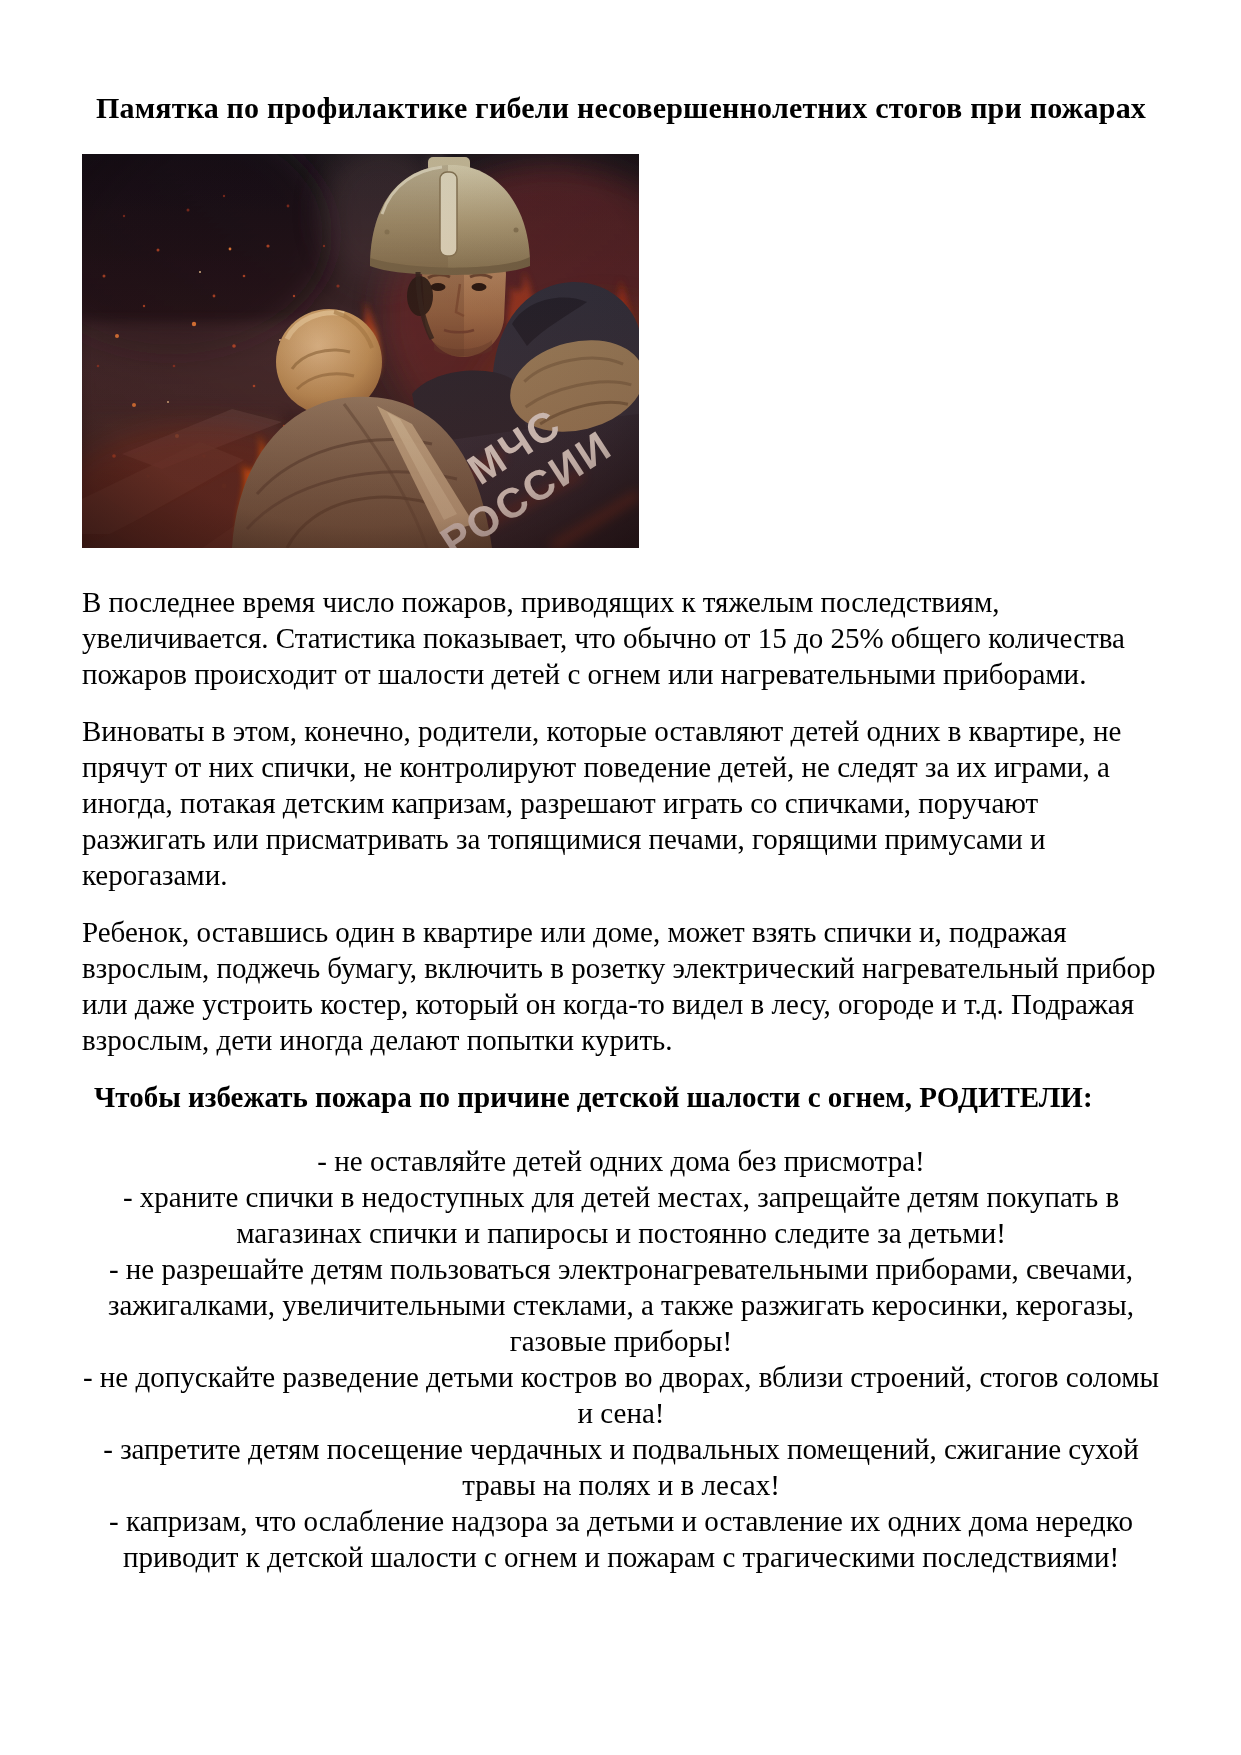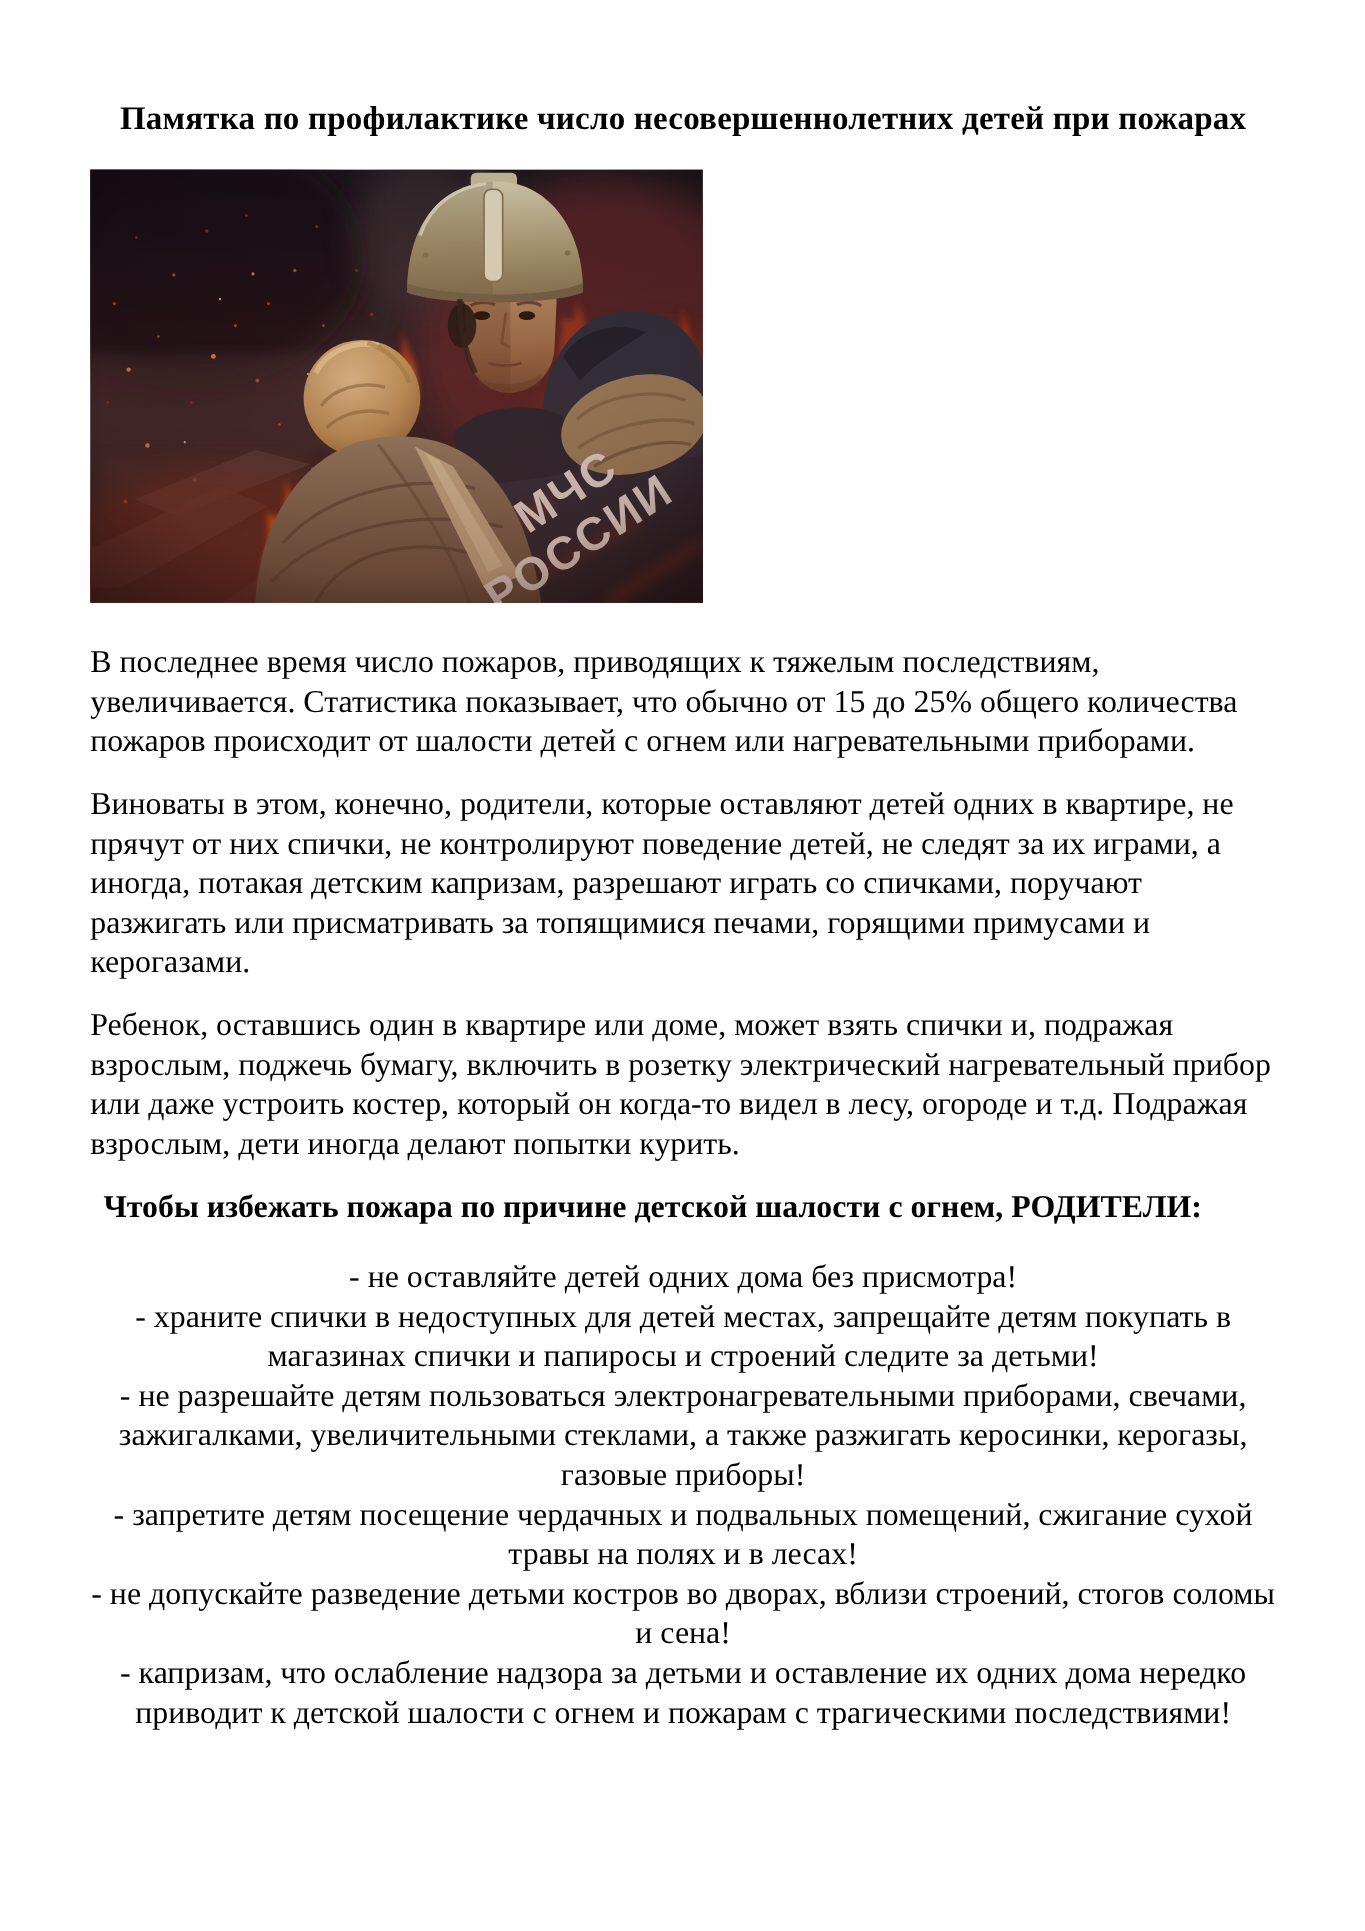--- a/index.html
+++ b/index.html
@@ -29,21 +29,21 @@
   p.lead{font-weight:normal;margin-top:36px;}
   p.advice-heading{font-weight:bold;margin-top:21px;margin-left:12px;}
   .advice-list{margin-top:28px;}
   .advice-list p{margin:0;text-align:center;}
 </style>
 </head>
 <body>
 
 <div class="page">
 
-  <h1 class="doc-title">Памятка по профилактике число несовершеннолетних детей при пожарах</h1>
+  <h1 class="doc-title">Памятка по профилактике гибели несовершеннолетних стогов при пожарах</h1>
 
   <figure class="photo">
     <svg width="557" height="394" viewBox="0 0 557 394" xmlns="http://www.w3.org/2000/svg">
       <defs>
         <linearGradient id="bg" x1="0" y1="0" x2="0" y2="1">
           <stop offset="0" stop-color="#201a1f"></stop>
           <stop offset="0.45" stop-color="#32242a"></stop>
           <stop offset="1" stop-color="#2a1c1e"></stop>
         </linearGradient>
         <linearGradient id="helmet" x1="0" y1="0" x2="0" y2="1">
@@ -252,20 +252,20 @@
   <p class="body-par lead">В последнее время число пожаров, приводящих к тяжелым последствиям, увеличивается. Статистика показывает, что обычно от 15 до 25% общего количества пожаров происходит от шалости детей с огнем или нагревательными приборами.</p>
 
   <p class="body-par">Виноваты в этом, конечно, родители, которые оставляют детей одних в квартире, не прячут от них спички, не контролируют поведение детей, не следят за их играми, а иногда, потакая детским капризам, разрешают играть со спичками, поручают разжигать или присматривать за топящимися печами, горящими примусами и керогазами.</p>
 
   <p class="body-par">Ребенок, оставшись один в квартире или доме, может взять спички и, подражая взрослым, поджечь бумагу, включить в розетку электрический нагревательный прибор или даже устроить костер, который он когда-то видел в лесу, огороде и т.д. Подражая взрослым, дети иногда делают попытки курить.</p>
 
   <p class="body-par advice-heading">Чтобы избежать пожара по причине детской шалости с огнем, РОДИТЕЛИ:</p>
 
   <div class="advice-list">
     <p>- не оставляйте детей одних дома без присмотра!</p>
-    <p>- храните спички в недоступных для детей местах, запрещайте детям покупать в магазинах спички и папиросы и строений следите за детьми!</p>
+    <p>- храните спички в недоступных для детей местах, запрещайте детям покупать в магазинах спички и папиросы и постоянно следите за детьми!</p>
     <p>- не разрешайте детям пользоваться электронагревательными приборами, свечами, зажигалками, увеличительными стеклами, а также разжигать керосинки, керогазы, газовые приборы!</p>
+    <p>- не допускайте разведение детьми костров во дворах, вблизи строений, стогов соломы и сена!</p>
     <p>- запретите детям посещение чердачных и подвальных помещений, сжигание сухой травы на полях и в лесах!</p>
-    <p>- не допускайте разведение детьми костров во дворах, вблизи строений, стогов соломы и сена!</p>
     <p>- капризам, что ослабление надзора за детьми и оставление их одних дома нередко приводит к детской шалости с огнем и пожарам с трагическими последствиями!</p>
   </div>
 
 </div>
 
 </body></html>

